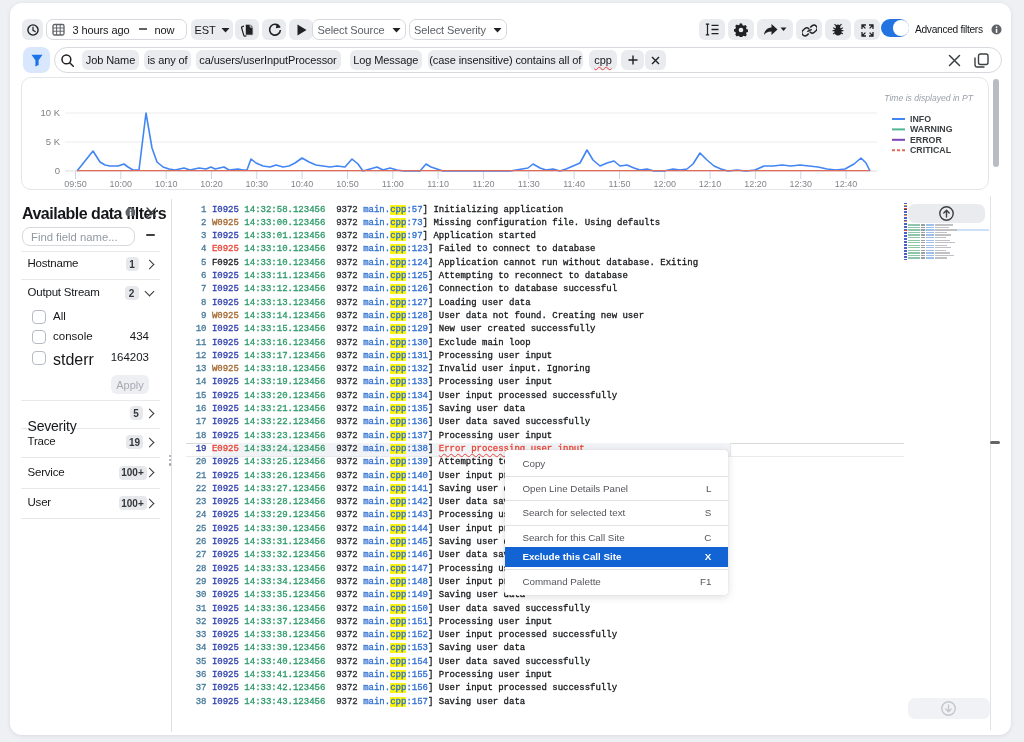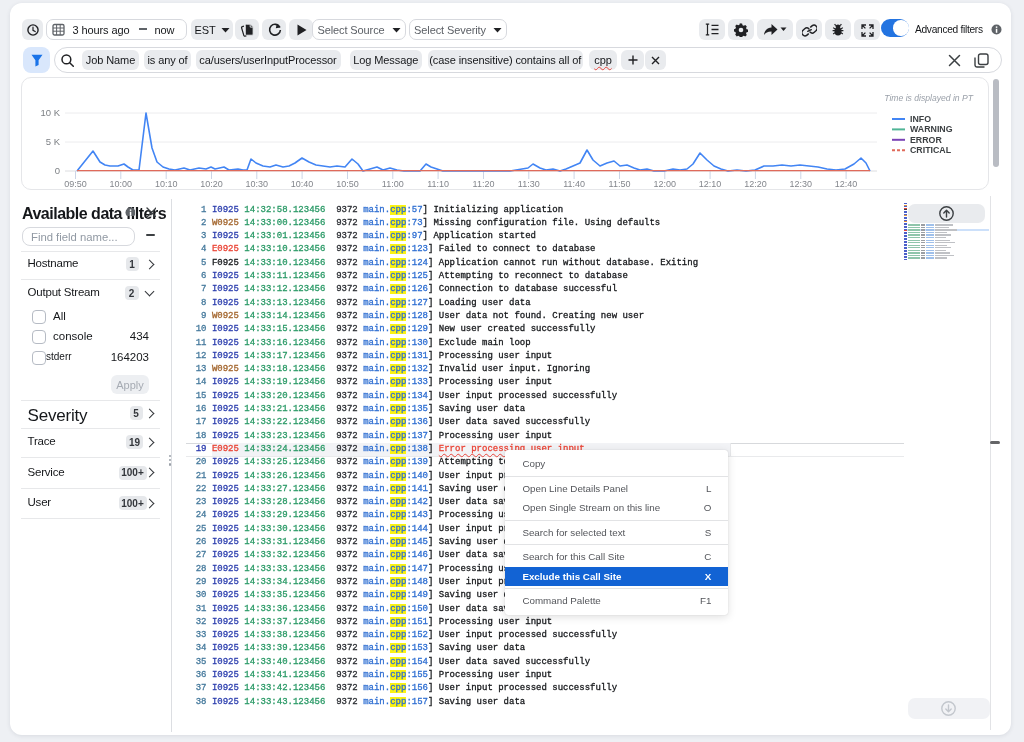--- a/index.html
+++ b/index.html
@@ -221,39 +221,39 @@
 <div class="abs sep" style="top:427.5px"></div>
 <div class="abs sep" style="top:456.8px"></div>
 <div class="abs sep" style="top:488.4px"></div>
 <div class="abs sep" style="top:517.8px"></div>
 <div class="abs" style="left:27.5px;top:257px;font-size:11.5px;letter-spacing:-0.2px;color:#15171a">Hostname</div>
 <div class="abs badge" style="left:125.5px;top:257px;width:13px">1</div>
 <div class="abs chev" style="left:146px;top:260.5px"></div>
 <div class="abs" style="left:27.5px;top:286px;font-size:11.5px;letter-spacing:-0.2px;color:#15171a">Output Stream</div>
 <div class="abs badge" style="left:124.5px;top:286px;width:14px">2</div>
 <div class="abs chev" style="left:146px;top:288px;transform:rotate(45deg)"></div>
-<div class="abs" style="left:27.5px;top:406px;font-size:17px;letter-spacing:-0.2px;color:#15171a">Severity</div>
+<div class="abs" style="left:27.5px;top:418px;font-size:14px;letter-spacing:-0.2px;color:#15171a">Severity</div>
 <div class="abs badge" style="left:129.5px;top:406px;width:13px">5</div>
 <div class="abs chev" style="left:146px;top:409.5px"></div>
 <div class="abs" style="left:27.5px;top:435px;font-size:11.5px;letter-spacing:-0.2px;color:#15171a">Trace</div>
 <div class="abs badge" style="left:126px;top:435px;width:17px">19</div>
 <div class="abs chev" style="left:146px;top:438.5px"></div>
 <div class="abs" style="left:27.5px;top:465.5px;font-size:11.5px;letter-spacing:-0.2px;color:#15171a">Service</div>
 <div class="abs badge" style="left:118.5px;top:465.5px;width:28px">100+</div>
 <div class="abs chev" style="left:146px;top:469.0px"></div>
 <div class="abs" style="left:27.5px;top:496px;font-size:11.5px;letter-spacing:-0.2px;color:#15171a">User</div>
 <div class="abs badge" style="left:118.5px;top:496px;width:28px">100+</div>
 <div class="abs chev" style="left:146px;top:499.5px"></div>
 <div class="abs" style="left:31.5px;top:309.5px;width:14px;height:14px;border:1.5px solid #b6bbc4;border-radius:4px;background:#fff"></div>
 <div class="abs" style="left:53px;top:309.5px;font-size:11.5px;color:#15171a">All</div>
 <div class="abs" style="left:31.5px;top:330px;width:14px;height:14px;border:1.5px solid #b6bbc4;border-radius:4px;background:#fff"></div>
 <div class="abs" style="left:53px;top:330px;font-size:11.5px;color:#15171a">console</div>
 <div class="abs" style="left:49px;top:330px;width:100px;text-align:right;font-size:11.5px;color:#15171a">434</div>
 <div class="abs" style="left:31.5px;top:350.5px;width:14px;height:14px;border:1.5px solid #b6bbc4;border-radius:4px;background:#fff"></div>
-<div class="abs" style="left:46px;top:350.5px;font-size:10px;color:#15171a">stderr</div>
+<div class="abs" style="left:53px;top:350.5px;font-size:16px;color:#15171a">stderr</div>
 <div class="abs" style="left:49px;top:350.5px;width:100px;text-align:right;font-size:11.5px;color:#15171a">164203</div>
 <div class="abs" style="left:111px;top:375px;width:38px;height:19px;border-radius:6px;background:#edeff2;display:flex;align-items:center;justify-content:center;font-size:11px;color:#a6abb3">Apply</div>
 <div class="abs" style="left:170.5px;top:199px;width:1px;height:533px;background:#dcdee2"></div>
 <div class="abs" style="left:989.5px;top:196px;width:1px;height:534px;background:#e2e3e6;z-index:6"></div>
 <div class="abs" style="left:168.6px;top:454.5px;width:2.6px;height:2.6px;border-radius:50%;background:#9aa0a8"></div>
 <div class="abs" style="left:168.6px;top:458.9px;width:2.6px;height:2.6px;border-radius:50%;background:#9aa0a8"></div>
 <div class="abs" style="left:168.6px;top:463.3px;width:2.6px;height:2.6px;border-radius:50%;background:#9aa0a8"></div>
 <div class="abs" style="left:186px;top:443px;width:718px;height:1px;background:#d7d9dc"></div>
 <div class="abs" style="left:989.5px;top:441.3px;width:10px;height:3.2px;border-radius:1.6px;background:#646567;z-index:9"></div>
 <div class="abs" style="left:212px;top:443.3px;width:519px;height:12.6px;background:#f2f3f6;border-right:1px solid #e7e8ea"></div>
@@ -407,24 +407,20 @@
 <div class="abs" style="left:505.4px;top:450.4px;width:223px;background:#fff;border-radius:3px;box-shadow:0 0 1px rgba(0,0,0,.22), 0 2px 8px rgba(0,0,0,.13);padding:4px 0;z-index:20">
     <div style="height:19.5px;line-height:19.5px;display:flex;justify-content:space-between;padding:0 17px 0 17px;font-size:9.8px;letter-spacing:0px;color:#54565b">
       <span>Copy</span>
       <span></span>
     </div>
     <div style="height:1px;background:#e2e3e5;margin:2px 0"></div>
     <div style="height:19.5px;line-height:19.5px;display:flex;justify-content:space-between;padding:0 17px 0 17px;font-size:9.8px;letter-spacing:0px;color:#54565b">
       <span>Open Line Details Panel</span>
       <span>L</span>
     </div>
-    <div style="height:19.5px;line-height:19.5px;display:flex;justify-content:space-between;padding:0 17px 0 17px;font-size:9.8px;letter-spacing:0px;color:#54565b">
-      <span>Open Single Stream on this line</span>
-      <span>O</span>
-    </div>
     <div style="height:1px;background:#e2e3e5;margin:2px 0"></div>
     <div style="height:19.5px;line-height:19.5px;display:flex;justify-content:space-between;padding:0 17px 0 17px;font-size:9.8px;letter-spacing:0px;color:#54565b">
       <span>Search for selected text</span>
       <span>S</span>
     </div>
     <div style="height:1px;background:#e2e3e5;margin:2px 0"></div>
     <div style="height:19.5px;line-height:19.5px;display:flex;justify-content:space-between;padding:0 17px 0 17px;font-size:9.8px;letter-spacing:0px;color:#54565b">
       <span>Search for this Call Site</span>
       <span>C</span>
     </div>

